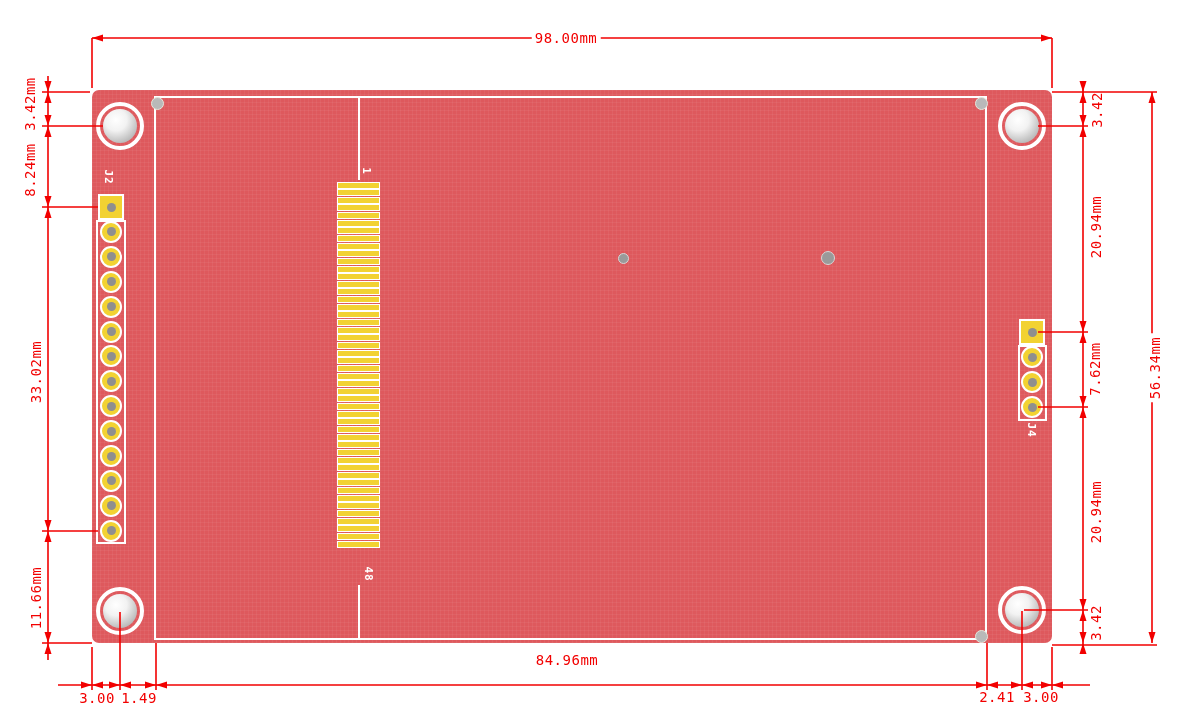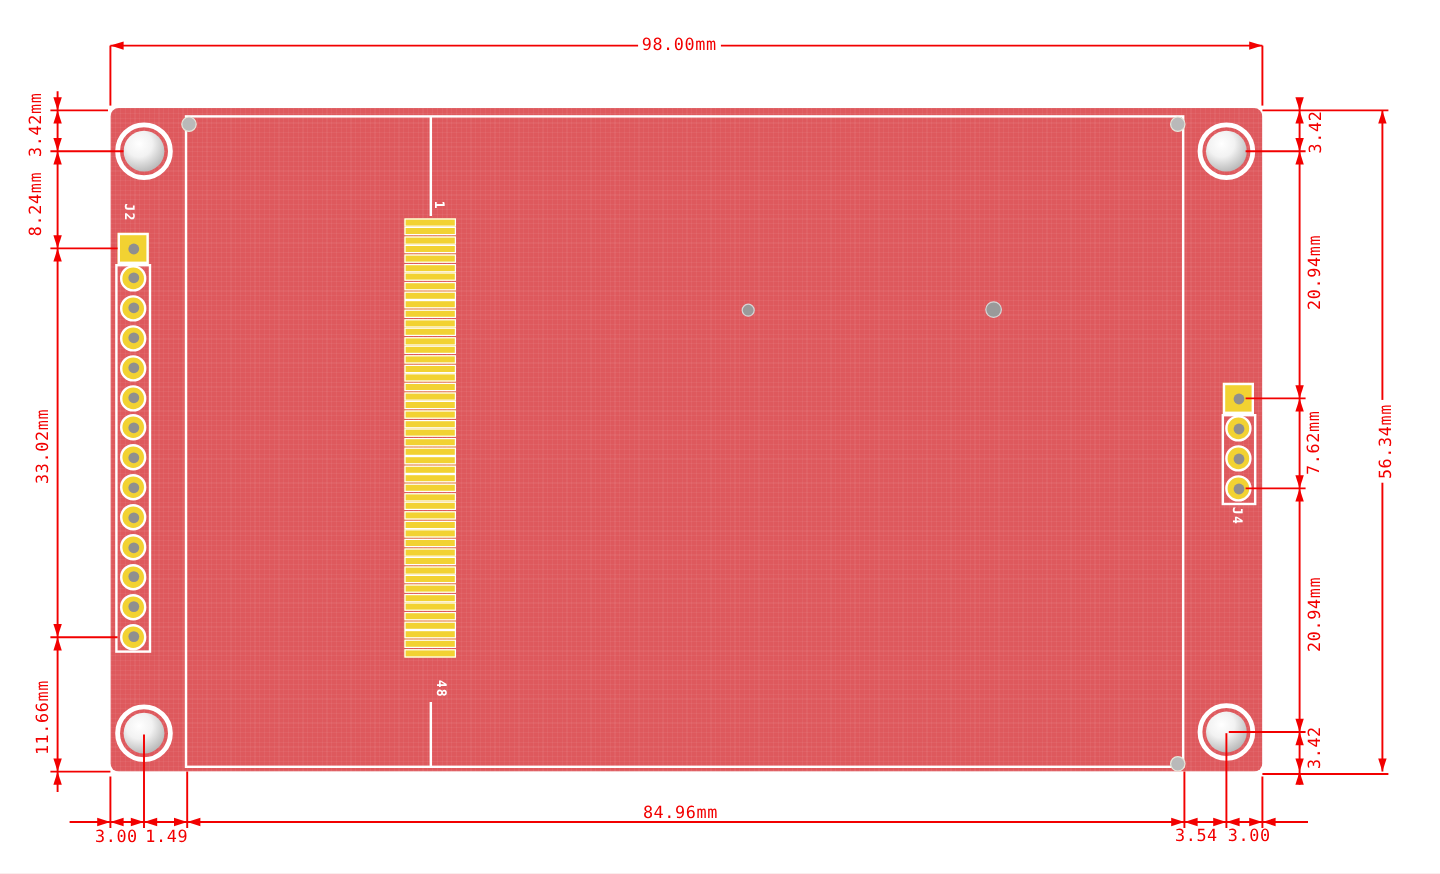--- a/index.html
+++ b/index.html
@@ -255,24 +255,24 @@
       <polygon points="987,685 976,681.5 976,688.5" class="dim-fill"></polygon>
       <polygon points="987,685 998,681.5 998,688.5" class="dim-fill"></polygon>
       <polygon points="1022,685 1011,681.5 1011,688.5" class="dim-fill"></polygon>
       <polygon points="1022,685 1033,681.5 1033,688.5" class="dim-fill"></polygon>
       <polygon points="1052,685 1041,681.5 1041,688.5" class="dim-fill"></polygon>
       <polygon points="1052,685 1063,681.5 1063,688.5" class="dim-fill"></polygon>
     </svg>
 
   <div id="labels">
     <div class="dim-label bgw" style="left:566px;top:38px;">98.00mm</div>
-    <div class="dim-label" style="left:567px;top:678px;">84.96mm</div>
+    <div class="dim-label" style="left:567px;top:660px;">84.96mm</div>
     <div class="dim-label" style="left:97px;top:698px;">3.00</div>
     <div class="dim-label" style="left:139px;top:698px;">1.49</div>
-    <div class="dim-label" style="left:997px;top:697px;">3.54</div>
+    <div class="dim-label" style="left:997px;top:697px;">2.41</div>
     <div class="dim-label" style="left:1041px;top:697px;">3.00</div>
 
     <div class="dim-label rot" style="left:30px;top:104px;">3.42mm</div>
     <div class="dim-label rot" style="left:30px;top:170px;">8.24mm</div>
     <div class="dim-label rot" style="left:36px;top:372px;">33.02mm</div>
     <div class="dim-label rot" style="left:36px;top:598px;">11.66mm</div>
 
     <div class="dim-label rot" style="left:1097px;top:110px;">3.42</div>
     <div class="dim-label rot" style="left:1096px;top:227px;">20.94mm</div>
     <div class="dim-label rot" style="left:1095px;top:369px;">7.62mm</div>

